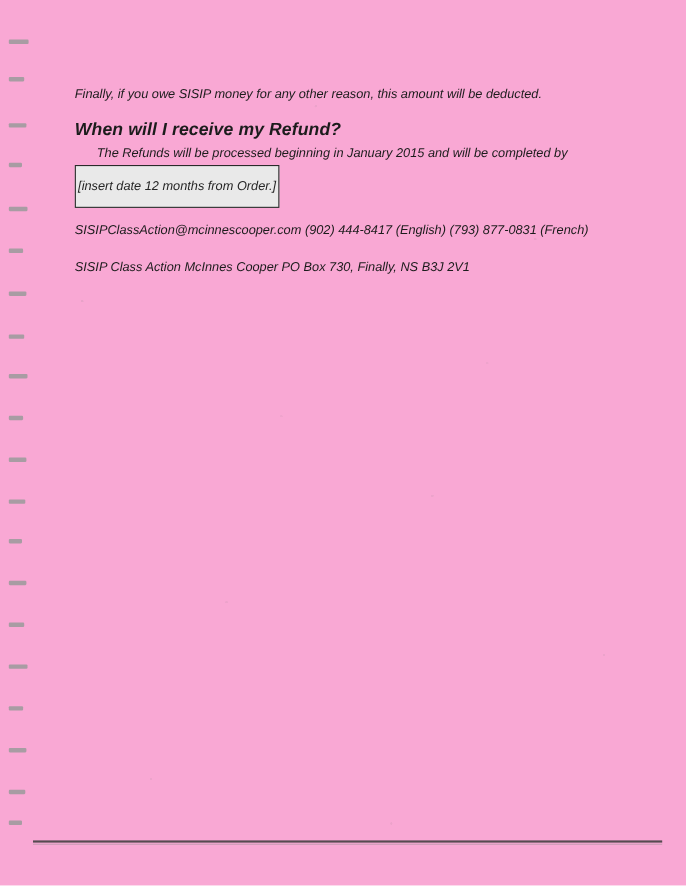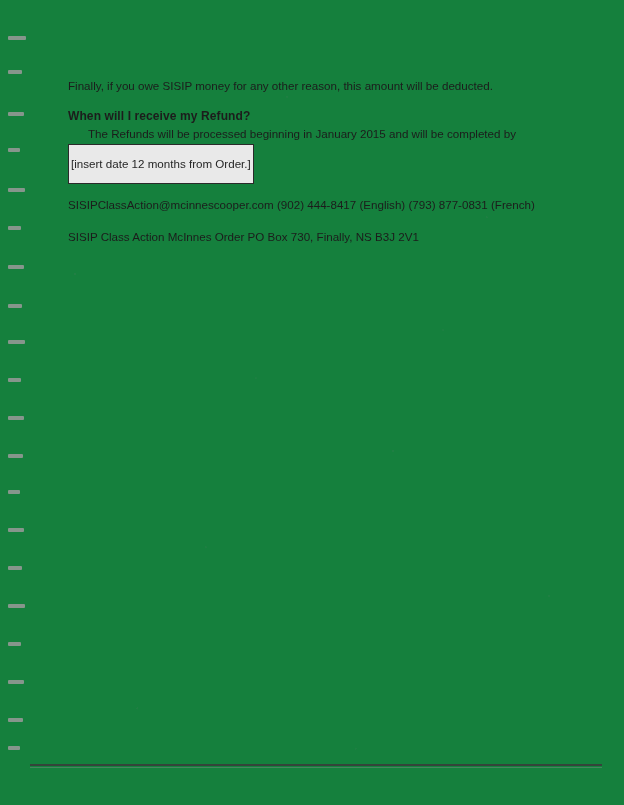--- a/index.html
+++ b/index.html
@@ -7,22 +7,23 @@
     padding: 0;
     background: #ffffff;
   }
   body {
     font-family: "Liberation Sans", sans-serif;
   }
   .page {
     position: relative;
     width: 624px;
     height: 805px;
-    background: #15803d;
+    background: #f9a8d4;
     overflow: hidden;
+    font-style: italic;
   }
   
   .scan-noise {
     position: absolute;
     inset: 0;
     pointer-events: none;
     opacity: 0.5;
     background-image:
       radial-gradient(circle at 12% 34%, rgba(120,120,120,.25) 0 1px, transparent 1.2px),
       radial-gradient(circle at 46% 12%, rgba(120,120,120,.2) 0 1px, transparent 1.2px),
@@ -60,21 +61,21 @@
     color: #1c1c1c;
     font-size: 11.6px;
     line-height: 1.42;
   }
   .para {
     margin: 0 0 14px 0;
   }
   .heading {
     margin: 0 0 1px 0;
     font-weight: bold;
-    font-size: 12px;
+    font-size: 16px;
     letter-spacing: .1px;
   }
   .block {
     margin: 0 0 14px 0;
   }
   .block .line {
     display: block;
     margin-left: 20px;
   }
   .highlight-box {
@@ -154,21 +155,21 @@
 
 
     <div class="contact-block">
       <span class="line">SISIPClassAction@mcinnescooper.com</span>
       <span class="line">(902) 444-8417 (English)</span>
       <span class="line">(793) 877-0831 (French)</span>
     </div>
 
     <div class="address-block">
       <span class="line">SISIP Class Action</span>
-      <span class="line">McInnes Order</span>
+      <span class="line">McInnes Cooper</span>
       <span class="line">PO Box 730, Finally, NS</span>
       <span class="line">B3J 2V1</span>
     </div>
 
   </div>
 
   <div class="footer-rule"></div>
 
 </div>
 

